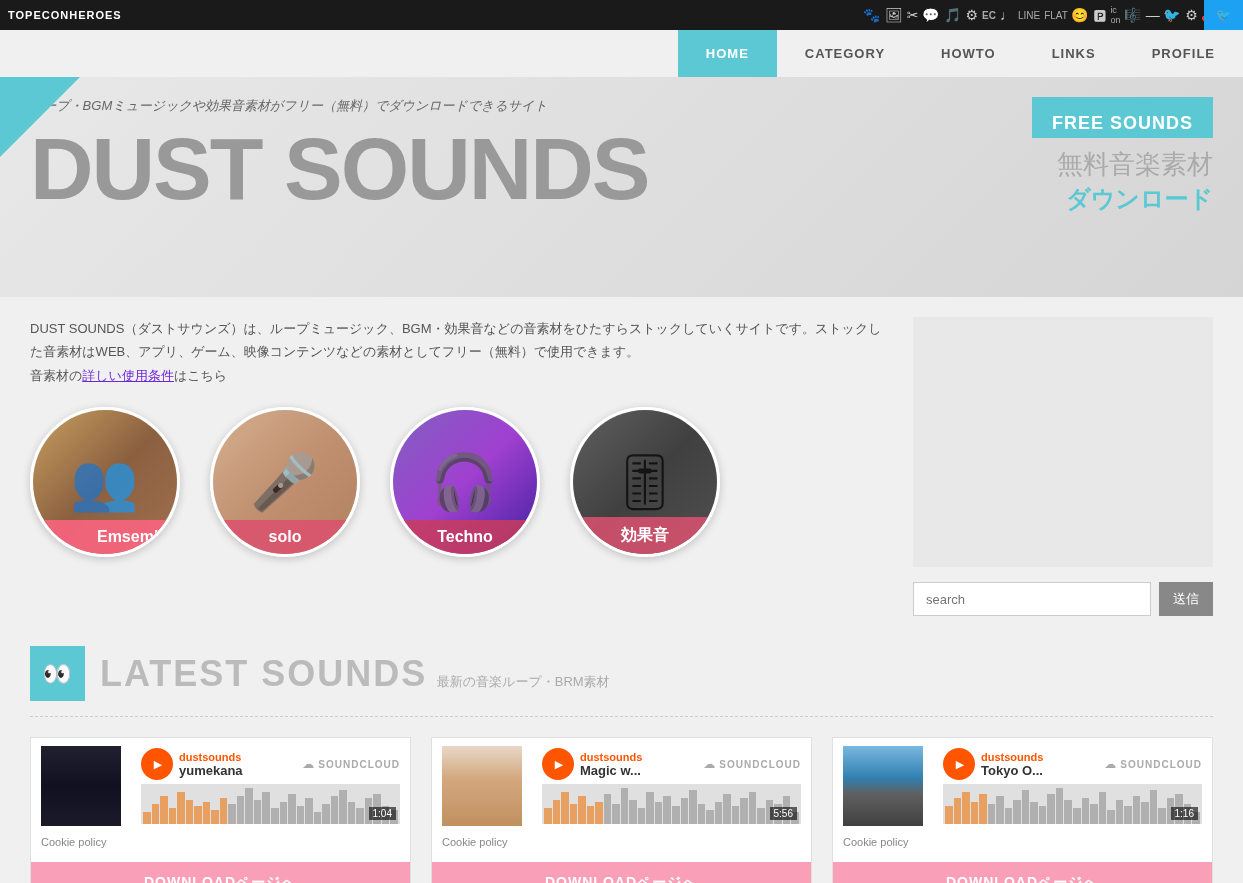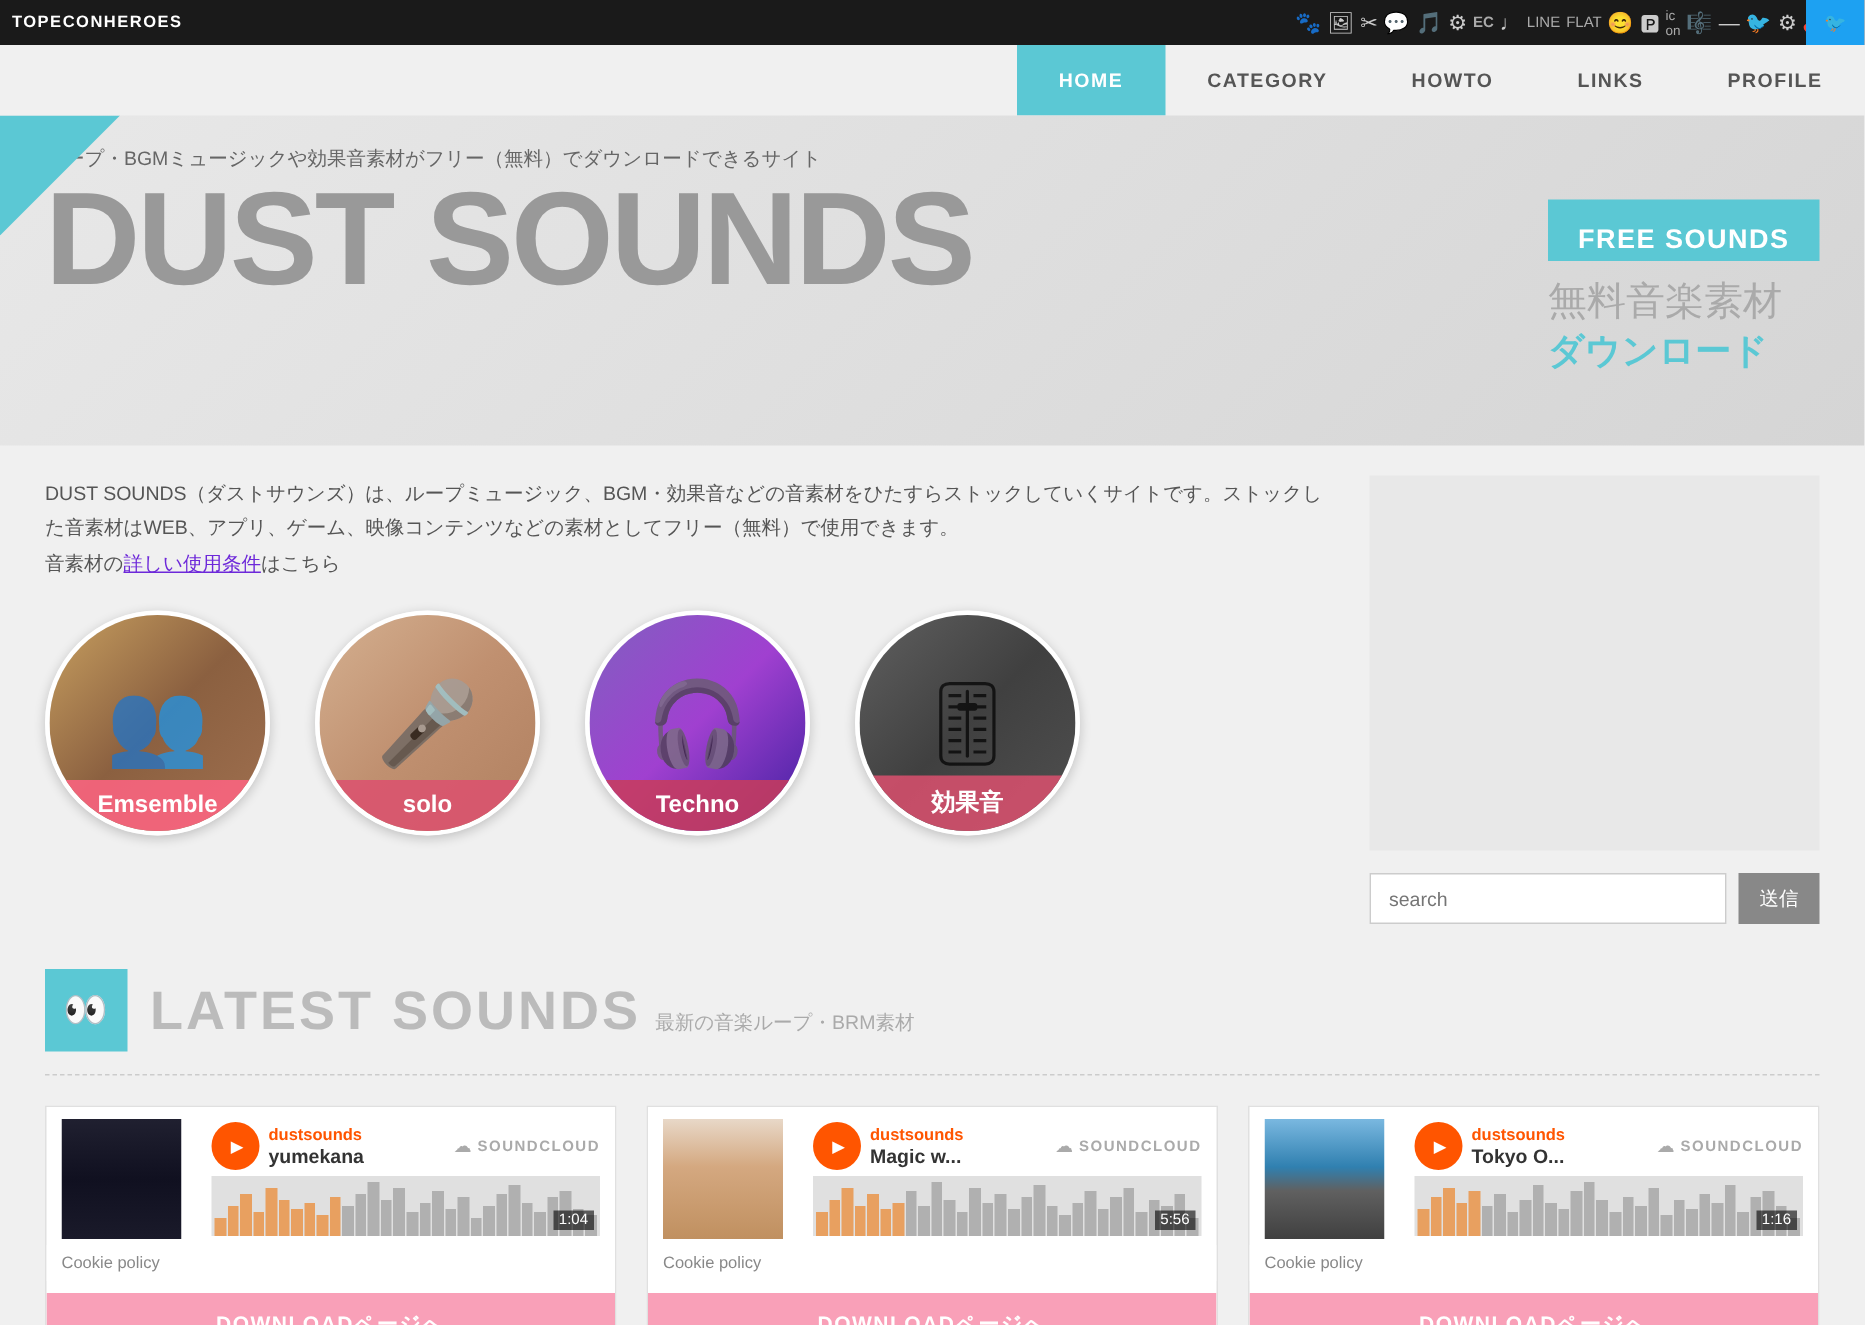--- a/index.html
+++ b/index.html
@@ -59,35 +59,36 @@
     
     #hero {
       background: linear-gradient(135deg, #e8e8e8 0%, #d5d5d5 100%);
       padding: 20px 30px 30px 30px;
       position: relative;
       min-height: 220px;
     }
     #hero-subtitle {
       color: #666;
       font-size: 13px;
+      margin-bottom: 10px;
+      font-style: italic;
     }
     #hero-title {
       font-size: 88px;
       font-weight: 900;
       color: #999;
       letter-spacing: -2px;
       line-height: 1;
       margin-bottom: 5px;
     }
     #free-sounds-badge {
       position: absolute;
       right: 30px;
       top: 20px;
-      text-align: left;
-      margin-top: 36px;
+      text-align: right;
     }
     #free-sounds-label {
       background: #5bc8d4;
       color: #fff;
       font-size: 18px;
       font-weight: bold;
       padding: 4px 20px;
       display: inline-block;
       letter-spacing: 1px;
     }
@@ -174,21 +175,21 @@
       bottom: 0;
       left: 0;
       right: 0;
       background: rgba(255,100,130,0.85);
       color: #fff;
       text-align: center;
       font-size: 16px;
       font-weight: bold;
       padding: 8px 0;
     }
-    .cat-ensemble-bg .cat-label { background: rgba(255,100,130,0.85); }
+    .cat-ensemble-bg .cat-label { background: rgba(255,100,130,0.85); text-align: right; }
     .cat-solo-bg .cat-label { background: rgba(220,80,110,0.85); }
     .cat-techno-bg .cat-label { background: rgba(200,60,90,0.85); }
     .cat-sfx-bg .cat-label { background: rgba(220,80,110,0.85); }
 
     
     #ad-box {
       background: #e8e8e8;
       width: 100%;
       height: 250px;
       margin-bottom: 15px;

